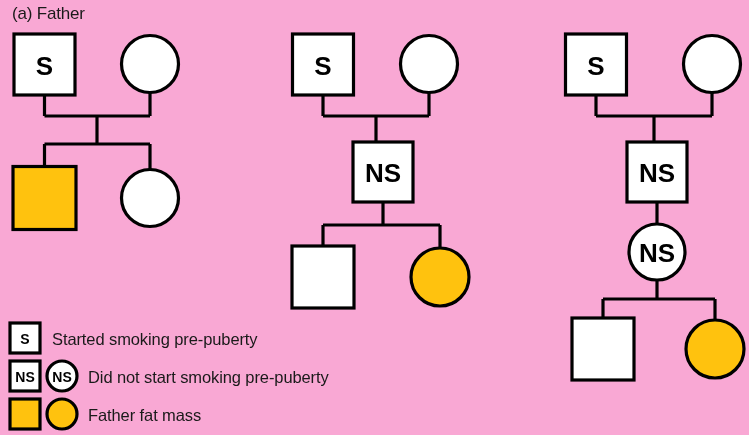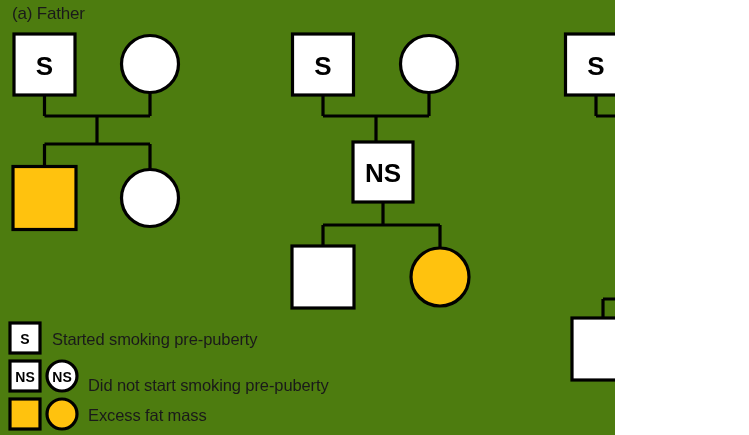--- a/index.html
+++ b/index.html
@@ -5,23 +5,23 @@
   html, body {
     margin: 0;
     padding: 0;
     background: #ffffff;
   }
   body {
     font-family: "Liberation Sans", sans-serif;
   }
   #figure {
     position: relative;
-    width: 615px;
+    width: 749px;
     height: 435px;
-    background: #4d7c0f;
+    background: #f9a8d4;
     overflow: hidden;
   }
   .panel-title {
     position: absolute;
     font-family: "Liberation Sans", sans-serif;
     font-size: 17px;
     font-weight: 400;
     color: #1a1a1a;
     white-space: nowrap;
     letter-spacing: -0.2px;
@@ -170,16 +170,16 @@
         <g>
           <rect x="10" y="399" width="30" height="30" fill="#FFC20E" class="sym-filled"></rect>
         </g>
         <g>
           <circle cx="62" cy="414" r="15" fill="#FFC20E" class="sym-filled"></circle>
         </g>
       </g>
   </svg>
 
   <div class="legend-text" style="left:52px; top:330px;">Started smoking pre-puberty</div>
-  <div class="legend-text" style="left:88px; top:368px;margin-top:8px;">Did not start smoking pre-puberty</div>
-  <div class="legend-text" style="left:88px; top:406px;">Excess fat mass</div>
+  <div class="legend-text" style="left:88px; top:368px;">Did not start smoking pre-puberty</div>
+  <div class="legend-text" style="left:88px; top:406px;">Father fat mass</div>
 
 </div>
 
 </body></html>

